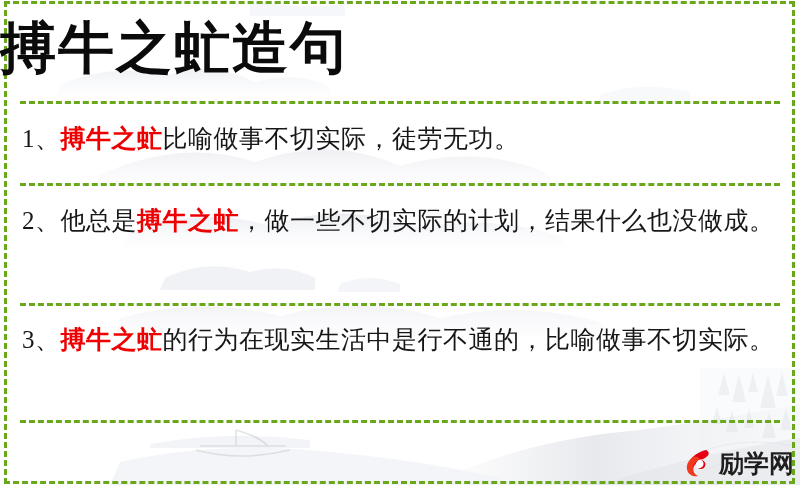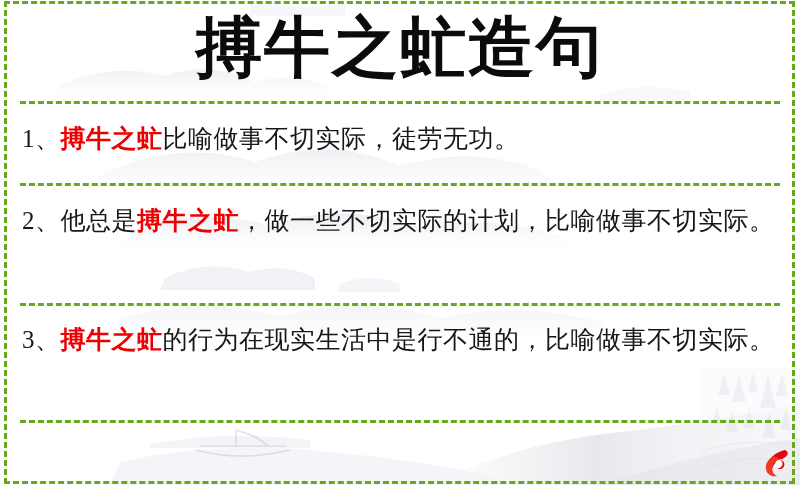--- a/index.html
+++ b/index.html
@@ -53,23 +53,23 @@
   .sep-2 { top: 183px; }
   .sep-3 { top: 303px; }
   .sep-4 { top: 420px; }
 
   
   .title {
     position: absolute;
     left: 0;
     top: 12px;
     width: 800px;
-    text-align: center;
+    text-align: left;
     font-family: "Liberation Serif", "DejaVu Serif", serif;
-    font-size: 66px;
+    font-size: 56px;
     line-height: 72px;
     font-weight: 700;
     color: #0b0b0b;
     letter-spacing: 2px;
     z-index: 4;
     white-space: nowrap;
   }
 
   
   .rows {
@@ -205,35 +205,36 @@
 
   <div class="title">搏牛之虻造句</div>
 
   <div class="rows">
 
     <div class="row row-1">
       <span>1、</span><span class="kw">搏牛之虻</span><span>比喻做事不切实际，徒劳无功。</span>
     </div>
 
     <div class="row row-2">
-      <span>2、</span><span>他总是</span><span class="kw">搏牛之虻</span><span>，做一些不切实际的计划，比喻做事不切实际。</span>
+      <span>2、</span><span>他总是</span><span class="kw">搏牛之虻</span><span>，做一些不切实际的计划，结果什么也没做成。</span>
     </div>
 
     <div class="row row-3">
       <span>3、</span><span class="kw">搏牛之虻</span><span>的行为在现实生活中是行不通的，比喻做事不切实际。</span>
     </div>
 
   </div>
 
   <div class="logo">
     <span class="logo-mark-wrap">
       <svg class="logo-mark" viewBox="0 0 64 64" xmlns="http://www.w3.org/2000/svg" aria-hidden="true">
         <path d="M46 6 C30 10 17 19 12 31 C7 43 13 55 26 58 C18 50 19 39 27 32
                  C34 26 43 24 49 18 C53 14 52 9 46 6 Z" fill="#e60012"></path>
         <path d="M21 20 C10 26 5 38 9 48 C12 56 21 60 30 58 C20 53 17 43 22 35
                  C25 30 30 27 33 23 C30 20 25 18 21 20 Z" fill="#f2381f"></path>
         <circle cx="36" cy="35" r="10" fill="#ffffff"></circle>
         <path d="M36 26 a9 9 0 1 1 -6.4 15.3 a7 7 0 1 0 6.4 -15.3 Z" fill="#e60012"></path>
       </svg>
     </span>
+    <span class="logo-text">励学网</span>
   </div>
 
 </div>
 
 </body></html>

